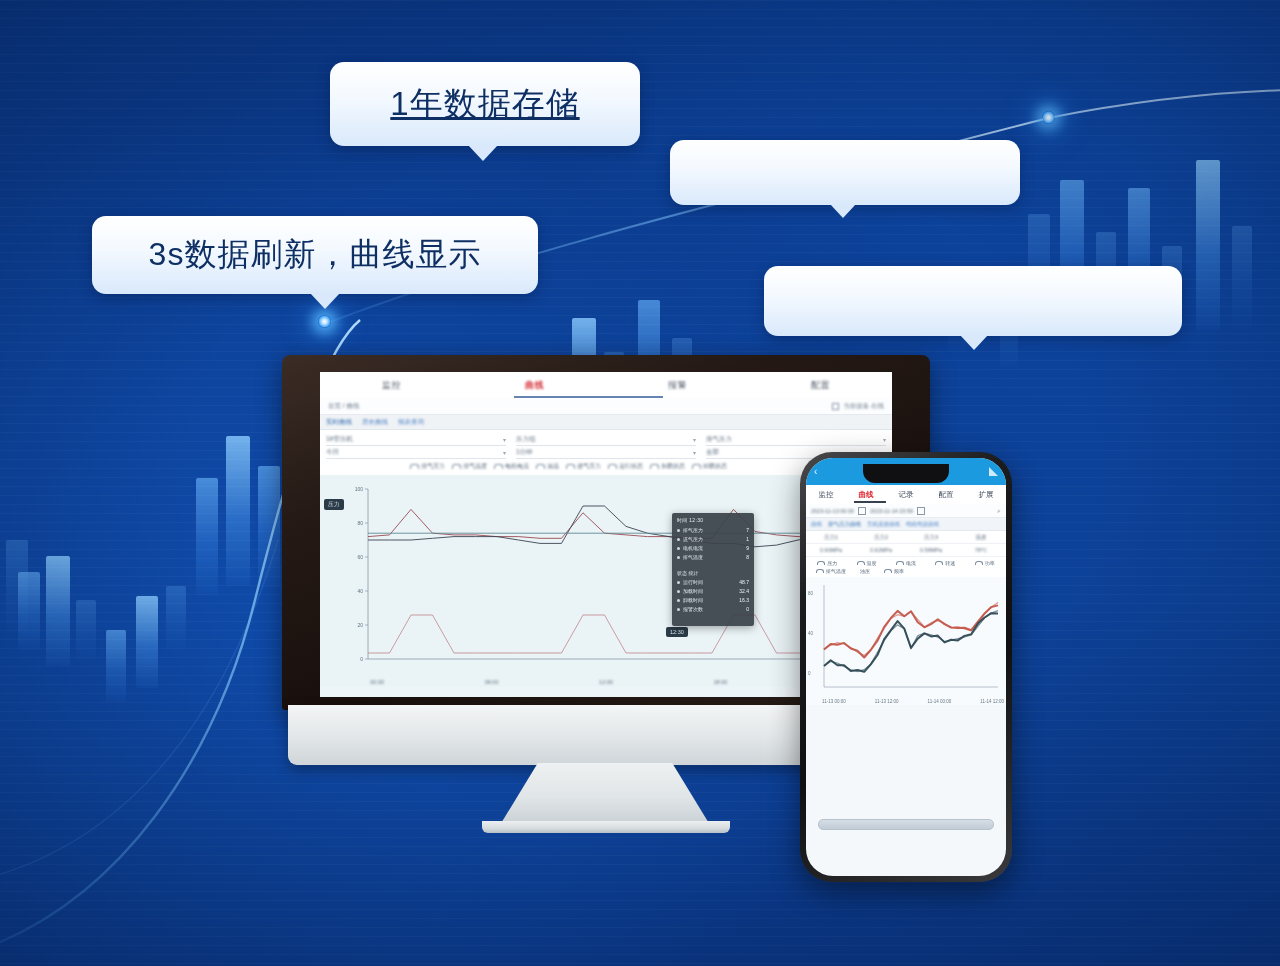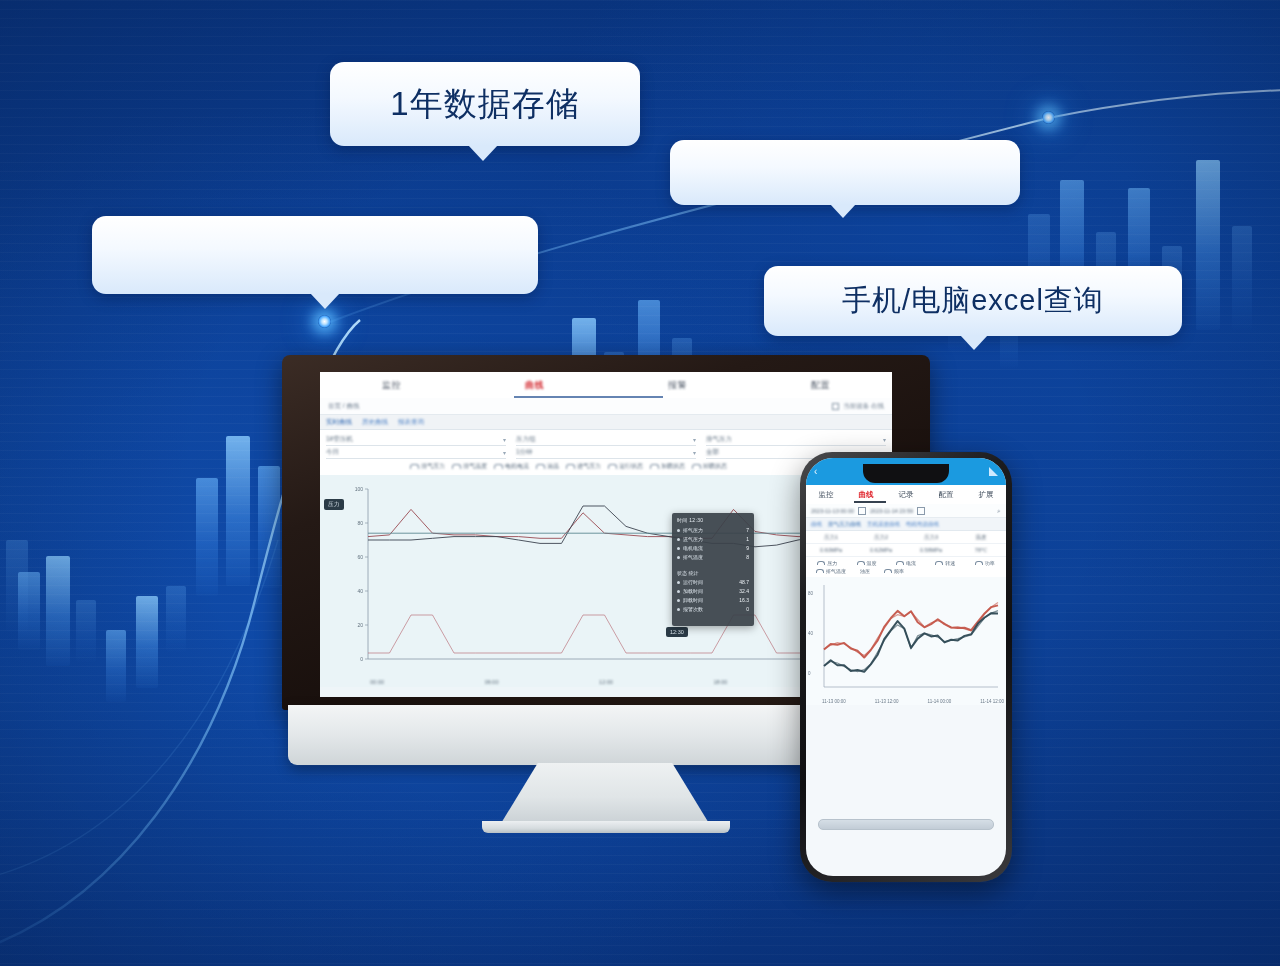--- a/index.html
+++ b/index.html
@@ -49,21 +49,21 @@
     box-shadow:0 4px 14px rgba(2,20,60,0.35);
     display:flex;align-items:center;justify-content:center;
     color:#0e2f63;letter-spacing:1px;white-space:nowrap;
     font-weight:400;
   }
   .bubble .tail{
     position:absolute;bottom:-15px;width:0;height:0;
     border-left:15px solid transparent;border-right:15px solid transparent;
     border-top:16px solid #d9e9fb;
   }
-  #bubble-storage{left:330px;top:62px;width:310px;height:84px;font-size:33px;}
+  #bubble-storage{left:330px;top:62px;width:310px;height:84px;font-size:33px;text-decoration:underline;}
   #bubble-storage .tail{left:138px;}
   #bubble-record{left:670px;top:140px;width:350px;height:65px;font-size:27px;}
   #bubble-record .tail{left:160px;bottom:-13px;border-left-width:13px;border-right-width:13px;border-top-width:14px;}
   #bubble-refresh{left:92px;top:216px;width:446px;height:78px;font-size:32px;}
   #bubble-refresh .tail{left:218px;}
   #bubble-excel{left:764px;top:266px;width:418px;height:70px;font-size:29px;}
   #bubble-excel .tail{left:196px;bottom:-14px;border-left-width:14px;border-right-width:14px;border-top-width:15px;}
 
   
   #monitor{position:absolute;left:282px;top:355px;width:648px;height:520px;}
@@ -242,24 +242,24 @@
 </div>
 
 <div class="bubble" id="bubble-storage">
   <span>1年数据存储</span>
   <span class="tail"></span>
 </div>
 <div class="bubble" id="bubble-record">
   <span class="tail"></span>
 </div>
 <div class="bubble" id="bubble-refresh">
+  <span>3s数据刷新，曲线显示</span>
   <span class="tail"></span>
 </div>
 <div class="bubble" id="bubble-excel">
-  <span>手机/电脑excel查询</span>
   <span class="tail"></span>
 </div>
 
 <div id="monitor">
   <div class="mon-bezel">
     <div class="mon-screen">
 
       <div class="mu-topbar">
         <div class="mu-tab">监控</div>
         <div class="mu-tab active">曲线</div>

